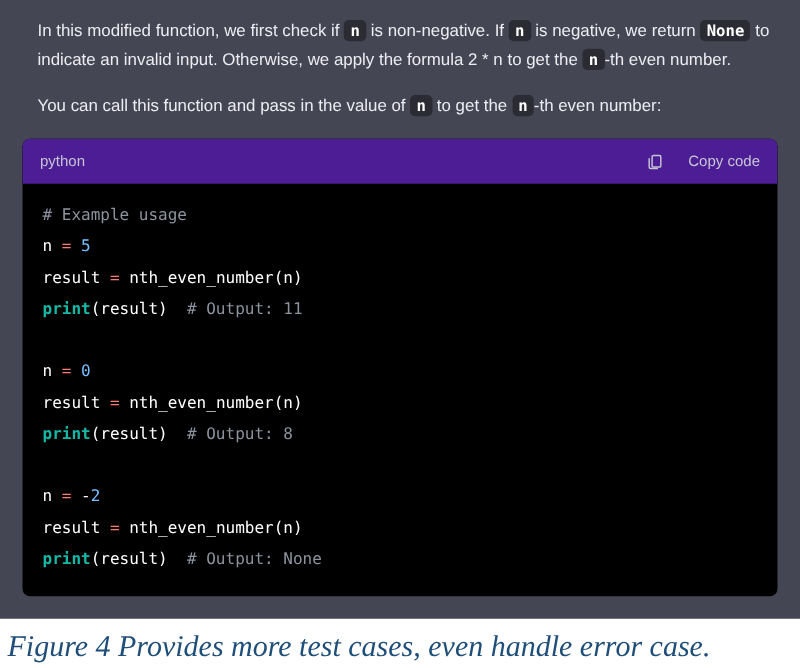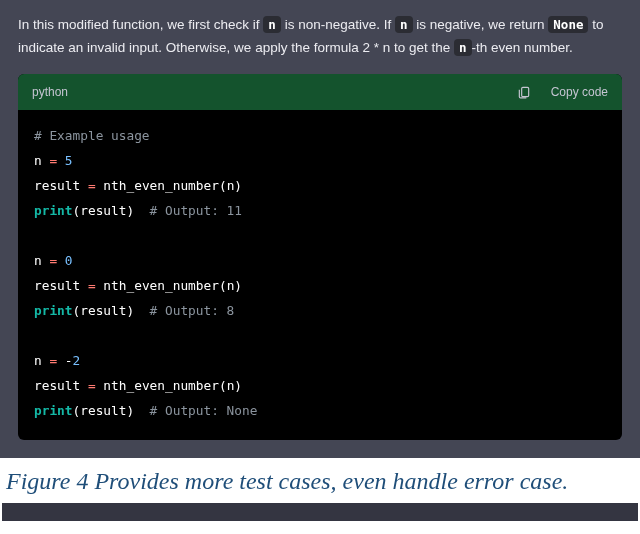--- a/index.html
+++ b/index.html
@@ -10,39 +10,39 @@
     width: 640px;
   }
   .chat-block {
     background: #444654;
     color: #ececf1;
     padding: 14px 18px 18px 18px;
     font-size: 13.5px;
     line-height: 1.7;
   }
   .chat-block p {
-    margin: 0 0 14px 0;
+    margin: 0 0 14px 12px;
   }
   .inline-code {
     background: #2b2c33;
     color: #fff;
     font-family: ui-monospace, SFMono-Regular, Menlo, Consolas, monospace;
     font-size: 12.5px;
     padding: 1px 5px;
     border-radius: 4px;
     font-weight: 600;
   }
   .code-box {
     background: #000;
     border-radius: 6px;
     overflow: hidden;
     margin-top: 6px;
   }
   .code-header {
-    background: #14532d;
+    background: #4c1d95;
     display: flex;
     align-items: center;
     justify-content: space-between;
     padding: 8px 14px;
     font-size: 12px;
     color: #c5c5d2;
   }
   .copy-btn {
     display: flex;
     align-items: center;
@@ -85,20 +85,23 @@
     margin: 0 2px;
   }
 </style>
 </head>
 <body>
 
 <div class="chat-block">
   <p>
     <span>In this modified function, we first check if </span><code class="inline-code">n</code><span> is non-negative. If </span><code class="inline-code">n</code><span> is negative, we return </span><code class="inline-code">None</code><span> to indicate an invalid input. Otherwise, we apply the formula 2 * n to get the </span><code class="inline-code">n</code><span>-th even number.</span>
   </p>
+  <p>
+    <span>You can call this function and pass in the value of </span><code class="inline-code">n</code><span> to get the </span><code class="inline-code">n</code><span>-th even number:</span>
+  </p>
 
   <div class="code-box">
     <div class="code-header">
       <span>python</span>
       <span class="copy-btn">
         <svg viewBox="0 0 24 24">
             <rect x="8" y="4" width="12" height="16" rx="2"></rect>
             <path d="M4 8v12a2 2 0 0 0 2 2h10"></path>
           </svg>
         <span>Copy code</span>

